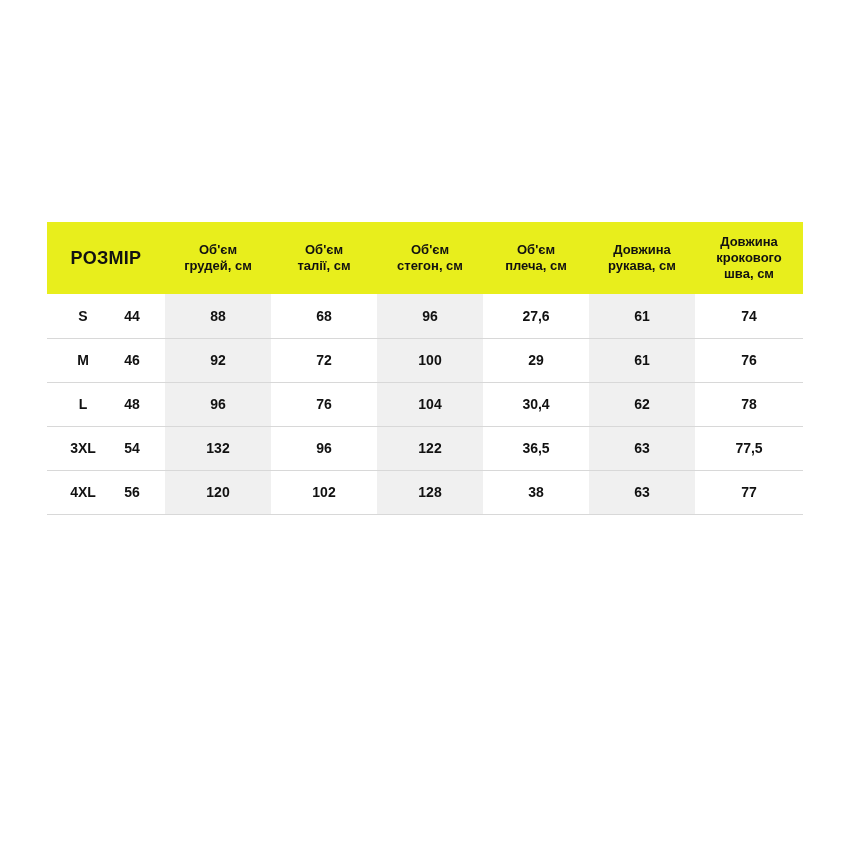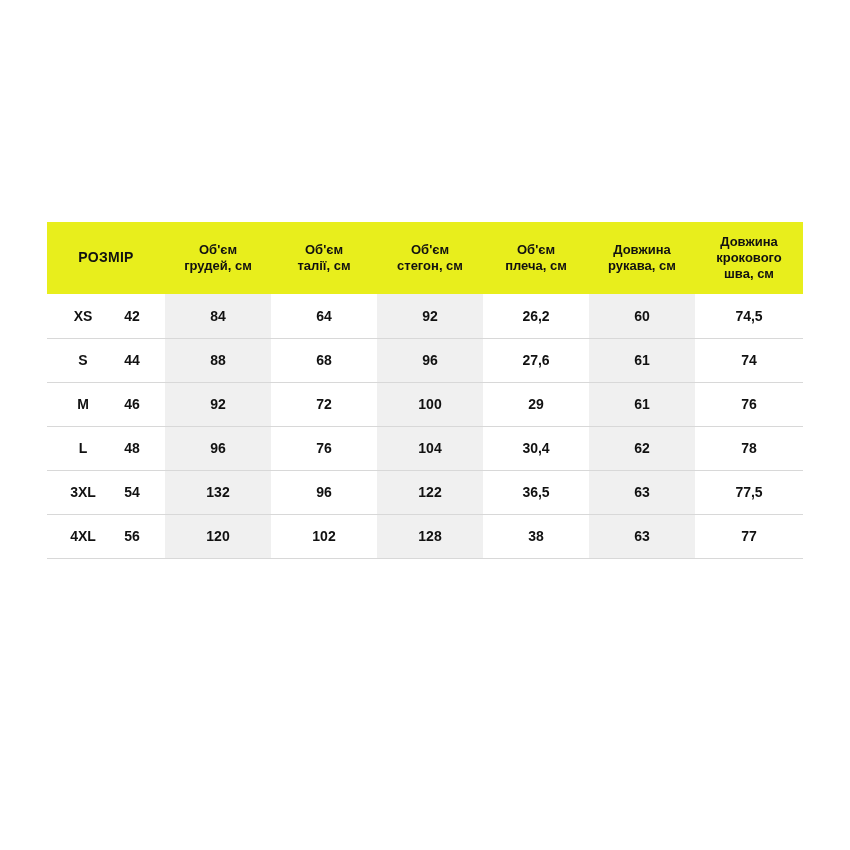--- a/index.html
+++ b/index.html
@@ -50,21 +50,21 @@
     line-height: 1.25;
     text-align: center;
     vertical-align: middle;
     height: 72px;
     padding: 4px 6px;
     box-sizing: border-box;
     border: none;
   }
 
   thead th.head-size {
-    font-size: 14px;
+    font-size: 18px;
     letter-spacing: 0.3px;
   }
 
   tbody td {
     height: 44px;
     font-size: 14px;
     font-weight: bold;
     color: #111111;
     text-align: center;
     vertical-align: middle;
@@ -151,34 +151,20 @@
           </th>
           <th>
             <span>Довжина</span><br>
             <span>крокового</span><br>
             <span>шва, см</span>
           </th>
         </tr>
       </thead>
       <tbody>
 
-        <tr>
-          <td class="size-cell">
-            <div class="size-cell-inner">
-              <span class="size-letter">XS</span>
-              <span class="size-number">42</span>
-            </div>
-          </td>
-          <td class="shaded">84</td>
-          <td>64</td>
-          <td class="shaded">92</td>
-          <td>26,2</td>
-          <td class="shaded">60</td>
-          <td>74,5</td>
-        </tr>
 
         <tr>
           <td class="size-cell">
             <div class="size-cell-inner">
               <span class="size-letter">S</span>
               <span class="size-number">44</span>
             </div>
           </td>
           <td class="shaded">88</td>
           <td>68</td>

